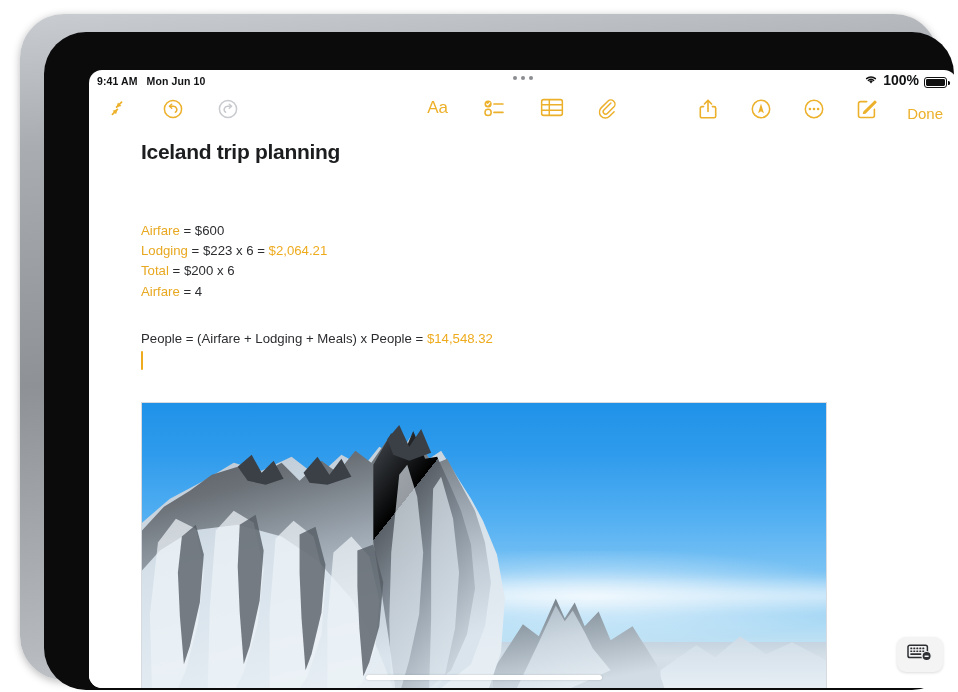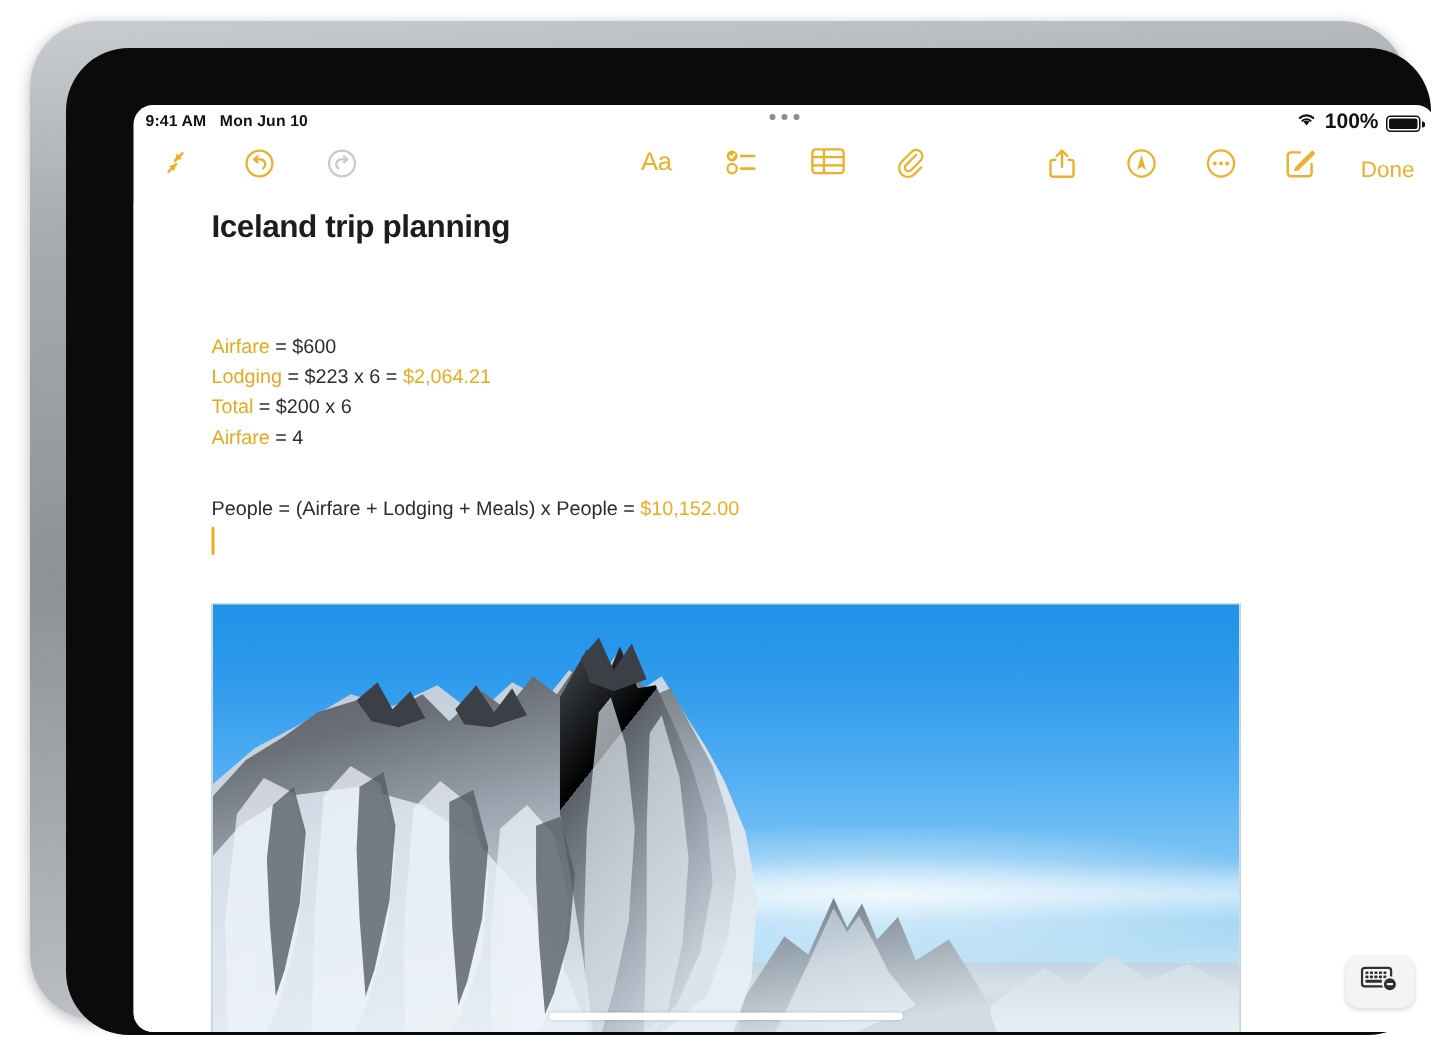--- a/index.html
+++ b/index.html
@@ -457,21 +457,21 @@
             </div>
             <div class="row">
               <span class="var">Total</span><span> = $200 x 6</span><span class="res"></span>
             </div>
             <div class="row">
               <span class="var">Airfare</span><span> = 4</span><span class="res"></span>
             </div>
           </div>
 
           <div class="totalline">
-            <span>People = (Airfare + Lodging + Meals)  x People  = </span><span class="res">$10,152.00</span>
+            <span>People = (Airfare + Lodging + Meals)  x People  = </span><span class="res">$14,548.32</span>
           </div>
 
           <div class="caret"></div>
 
           <div class="photo-wrap">
             <div class="photo">
               <div class="sky"></div>
               <div class="haze"></div>
               <div class="haze2"></div>
               <div class="ground"></div>

